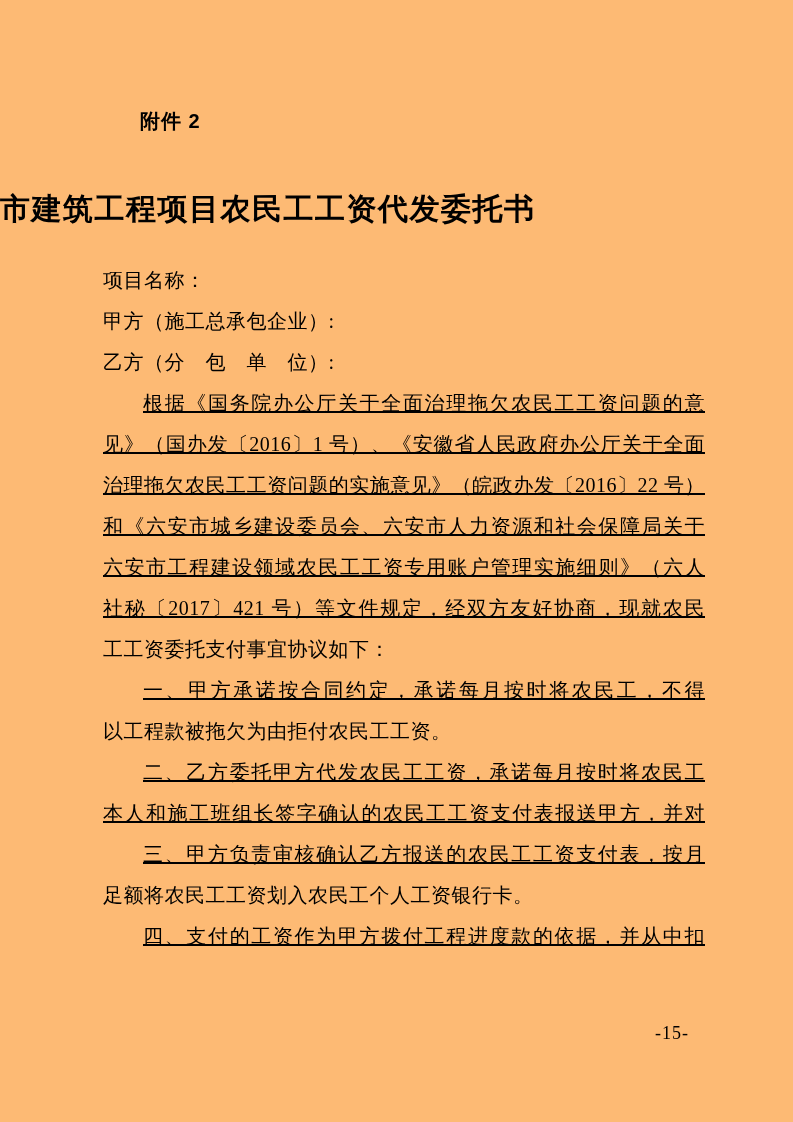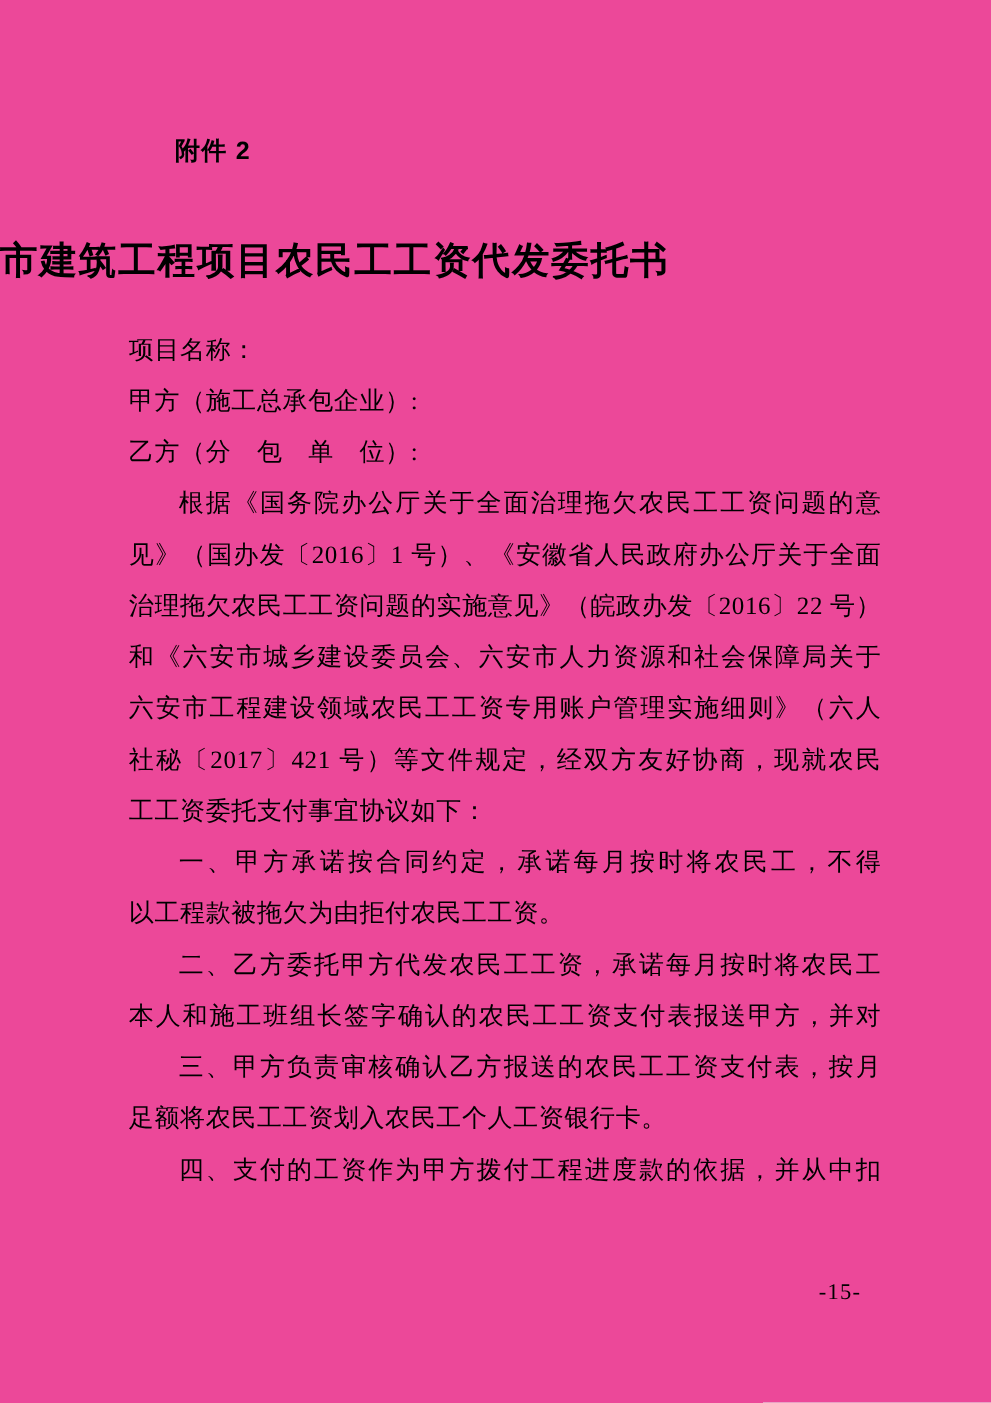--- a/index.html
+++ b/index.html
@@ -54,38 +54,39 @@
     height: 41px;
     line-height: 41px;
     text-align: left;
     overflow: visible;
     white-space: normal;
   }
   .line.justified {
     text-align: justify;
     text-align-last: justify;
     text-justify: inter-ideograph;
+    text-decoration: underline;
   }
   .line.indent {
     text-indent: 2em;
   }
   .page-number {
     position: absolute;
     right: 104px;
     top: 1021px;
     font-size: 18px;
     line-height: 24px;
     letter-spacing: 1px;
     white-space: nowrap;
   }
 </style>
 </head>
 <body>
 
-<div class="page" style="background: #ec4899; color: rgb(0, 0, 0);">
+<div class="page" style="background: #fdba74; color: rgb(0, 0, 0);">
   <div class="attachment-label">附件 2</div>
 
   <div class="doc-title">市建筑工程项目农民工工资代发委托书</div>
 
   <div class="doc-body">
       <div class="line">项目名称：</div>
       <div class="line">甲方（施工总承包企业）:</div>
       <div class="line">乙方（分　包　单　位）:</div>
       <div class="line justified indent">根据《国务院办公厅关于全面治理拖欠农民工工资问题的意</div>
       <div class="line justified">见》（国办发〔2016〕1 号）、《安徽省人民政府办公厅关于全面</div>

